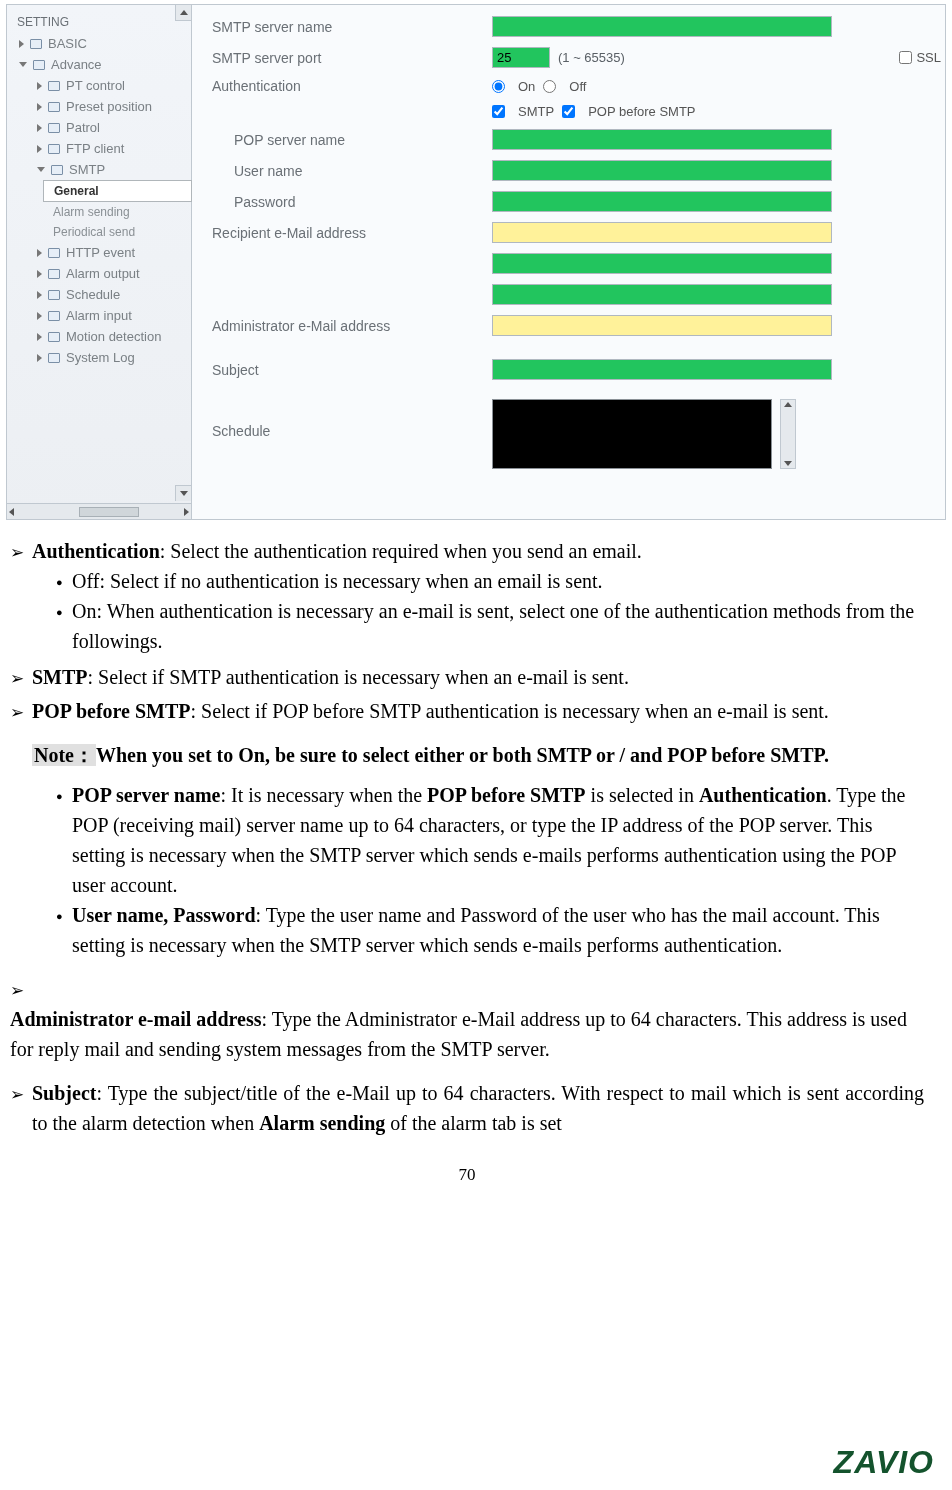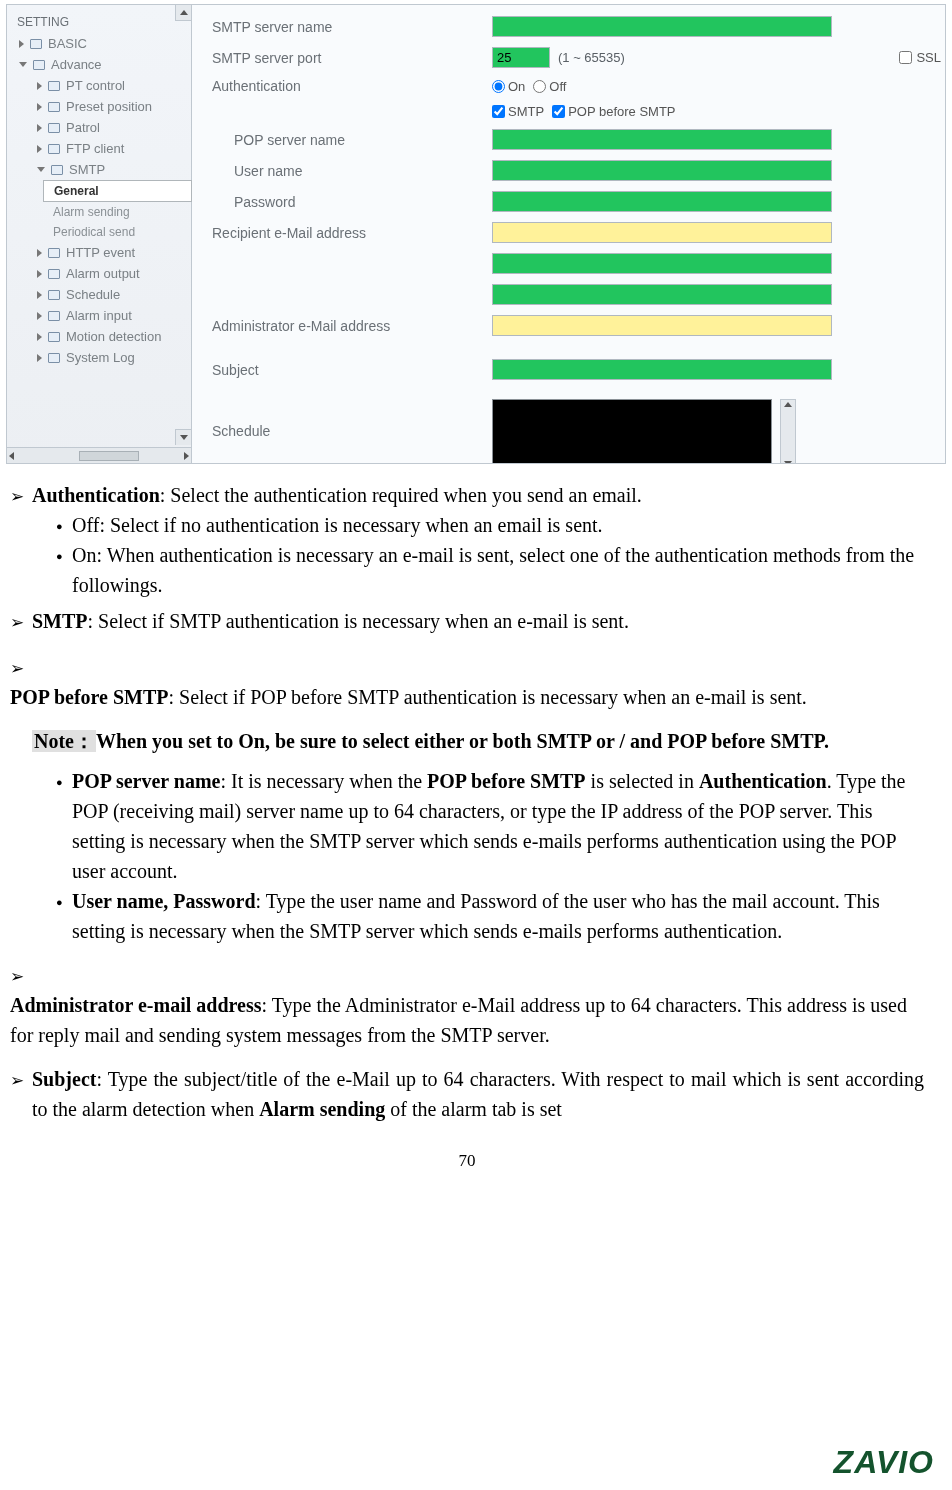--- a/index.html
+++ b/index.html
@@ -14,21 +14,21 @@
   
   .ui-panel {
     display: flex;
     border: 1px solid #c0c8d0;
     margin: 4px 6px 16px 6px;
     font-family: Arial, Helvetica, sans-serif;
     font-size: 13px;
     color: #5a6066;
     background: #f9fbfd;
     position: relative;
-    height: 460px;
+    height: 516px;
     overflow: hidden;
   }
   .sidebar {
     width: 185px;
     background: linear-gradient(#f2f5f9,#eceff3);
     border-right: 1px solid #c0c8d0;
     padding: 6px 0 0 6px;
     position: relative;
   }
   .sidebar .heading { color:#6a7076; font-size:12px; padding:4px 4px; }
@@ -73,21 +73,21 @@
   .form-row { display:flex; align-items:center; padding:5px 0; }
   .form-label { width:280px; color:#6a7076; font-size:14px; }
   .form-label.indent { padding-left:22px; }
   .form-controls { display:flex; align-items:center; gap:8px; }
   input.txt {
     border:1px solid #b0b8c0; height:21px; padding:1px 4px; font-size:13px; background:#22c55e;
   }
   input.txt.yellow { background:#fff29a; }
   .txt.wide { width:340px; }
   .txt.small { width:58px; }
-  .radio-wrap, .check-wrap { display:inline-flex; align-items:center; gap:3px; font-size:13px; color:#555; }
+  .radio-wrap, .check-wrap { display:inline-flex; align-items:center; gap:13px; font-size:13px; color:#555; }
   input[type=radio],input[type=checkbox]{ margin:0; }
   .ssl-wrap { margin-left:auto; margin-right:4px; display:inline-flex; align-items:center; gap:4px; font-size:13px; color:#555; }
   textarea.msg {
     width:280px; height:70px; background:#000; color:#000; border:1px solid #8a9096; resize:none;
   }
   .msg-scroll { width:16px; height:70px; background:#e5e9ed; border:1px solid #c0c8d0; display:flex; flex-direction:column; align-items:center; justify-content:space-between; padding:2px 0; }
 
   
   .doc {
     padding: 0 28px 40px 10px;
@@ -322,21 +322,21 @@
   <div class="l2">
     <span class="dot"></span>
     <span class="body">On: When authentication is necessary an e-mail is sent, select one of the authentication methods from the followings.</span>
   </div>
 
   <div class="l1" style="margin-top:6px;">
     <span class="mark"></span>
     <span class="body"><span class="bold">SMTP</span><span>: Select if SMTP authentication is necessary when an e-mail is sent.</span></span>
   </div>
 
-  <div class="l1" style="margin-top:16px;flex-direction:column;">
+  <div class="l1" style="margin-top:4px;">
     <span class="mark"></span>
     <span class="body"><span class="bold">POP before SMTP</span><span>: Select if POP before SMTP authentication is necessary when an e-mail is sent.</span></span>
   </div>
 
   <p class="note-line" style="margin-top:14px;">
     <span class="note-tag">Note：</span><span class="bold">When you set to On, be sure to select either or both SMTP or / and POP before SMTP.</span>
   </p>
 
   <div class="l2" style="margin-top:10px;">
     <span class="dot"></span>

